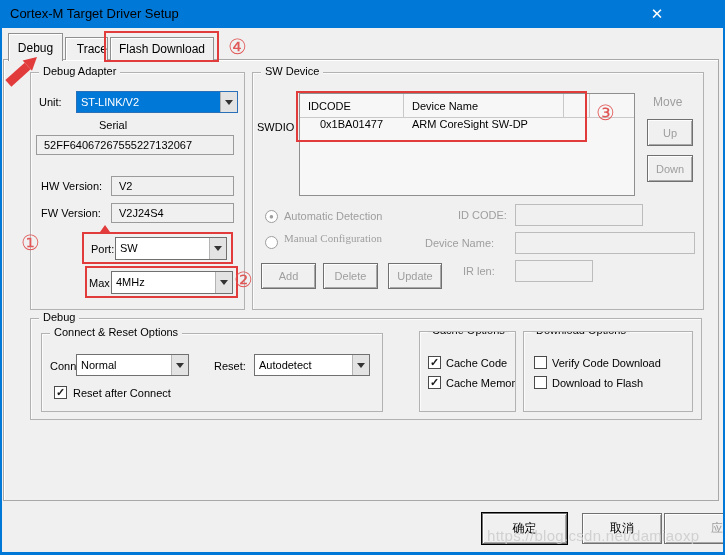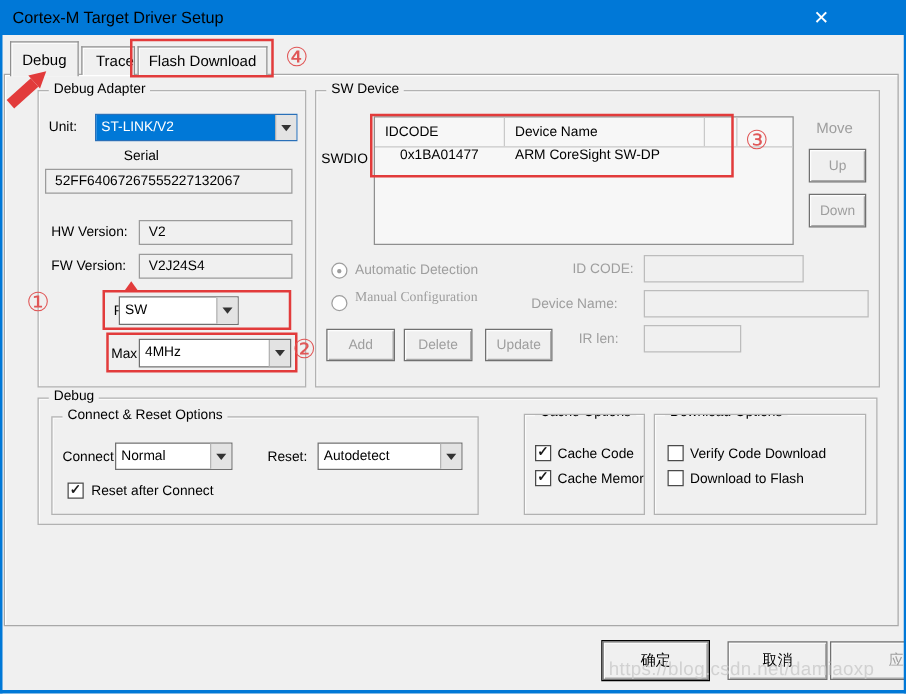--- a/index.html
+++ b/index.html
@@ -94,21 +94,21 @@
           <i></i>
         </span>
     </div>
     <span class="lbl" style="left:68px;top:46px;">Serial</span>
     <div class="field" style="left:5px;top:62px;width:198px;height:20px;">52FF64067267555227132067</div>
     <span class="lbl" style="left:10px;top:107px;">HW Version:</span>
     <div class="field" style="left:80px;top:103px;width:123px;height:20px;">V2</div>
     <span class="lbl" style="left:10px;top:134px;">FW Version:</span>
     <div class="field" style="left:80px;top:130px;width:123px;height:20px;">V2J24S4</div>
     <span class="lbl" style="left:60px;top:170px;">Port:</span>
-    <div class="combo" style="left:64px;top:164px;width:96px;height:23px;">
+    <div class="combo" style="left:84px;top:164px;width:112px;height:23px;">
       <span class="ctext">SW</span>
       <span class="cbtn">
           <i></i>
         </span>
     </div>
     <span class="lbl" style="left:58px;top:204px;">Max</span>
     <div class="combo" style="left:80px;top:198px;width:122px;height:23px;">
       <span class="ctext">4MHz</span>
       <span class="cbtn">
           <i></i>
@@ -166,21 +166,21 @@
       <span>Update</span>
     </div>
   </div>
 
   <div class="group" style="left:30px;top:318px;width:672px;height:102px;">
     <span class="gtitle">Debug</span>
 
     <div class="group" style="left:10px;top:14px;width:342px;height:79px;">
       <span class="gtitle">Connect &amp; Reset Options</span>
       <span class="lbl" style="left:8px;top:26px;">Connect:</span>
-      <div class="combo" style="left:50px;top:20px;width:94px;justify-content:space-between;">
+      <div class="combo" style="left:34px;top:20px;width:113px;justify-content:space-between;">
         <span class="ctext">Normal</span>
         <span class="cbtn">
             <i></i>
           </span>
       </div>
       <span class="lbl" style="left:172px;top:26px;">Reset:</span>
       <div class="combo" style="left:212px;top:20px;width:116px;">
         <span class="ctext">Autodetect</span>
         <span class="cbtn">
             <i></i>

